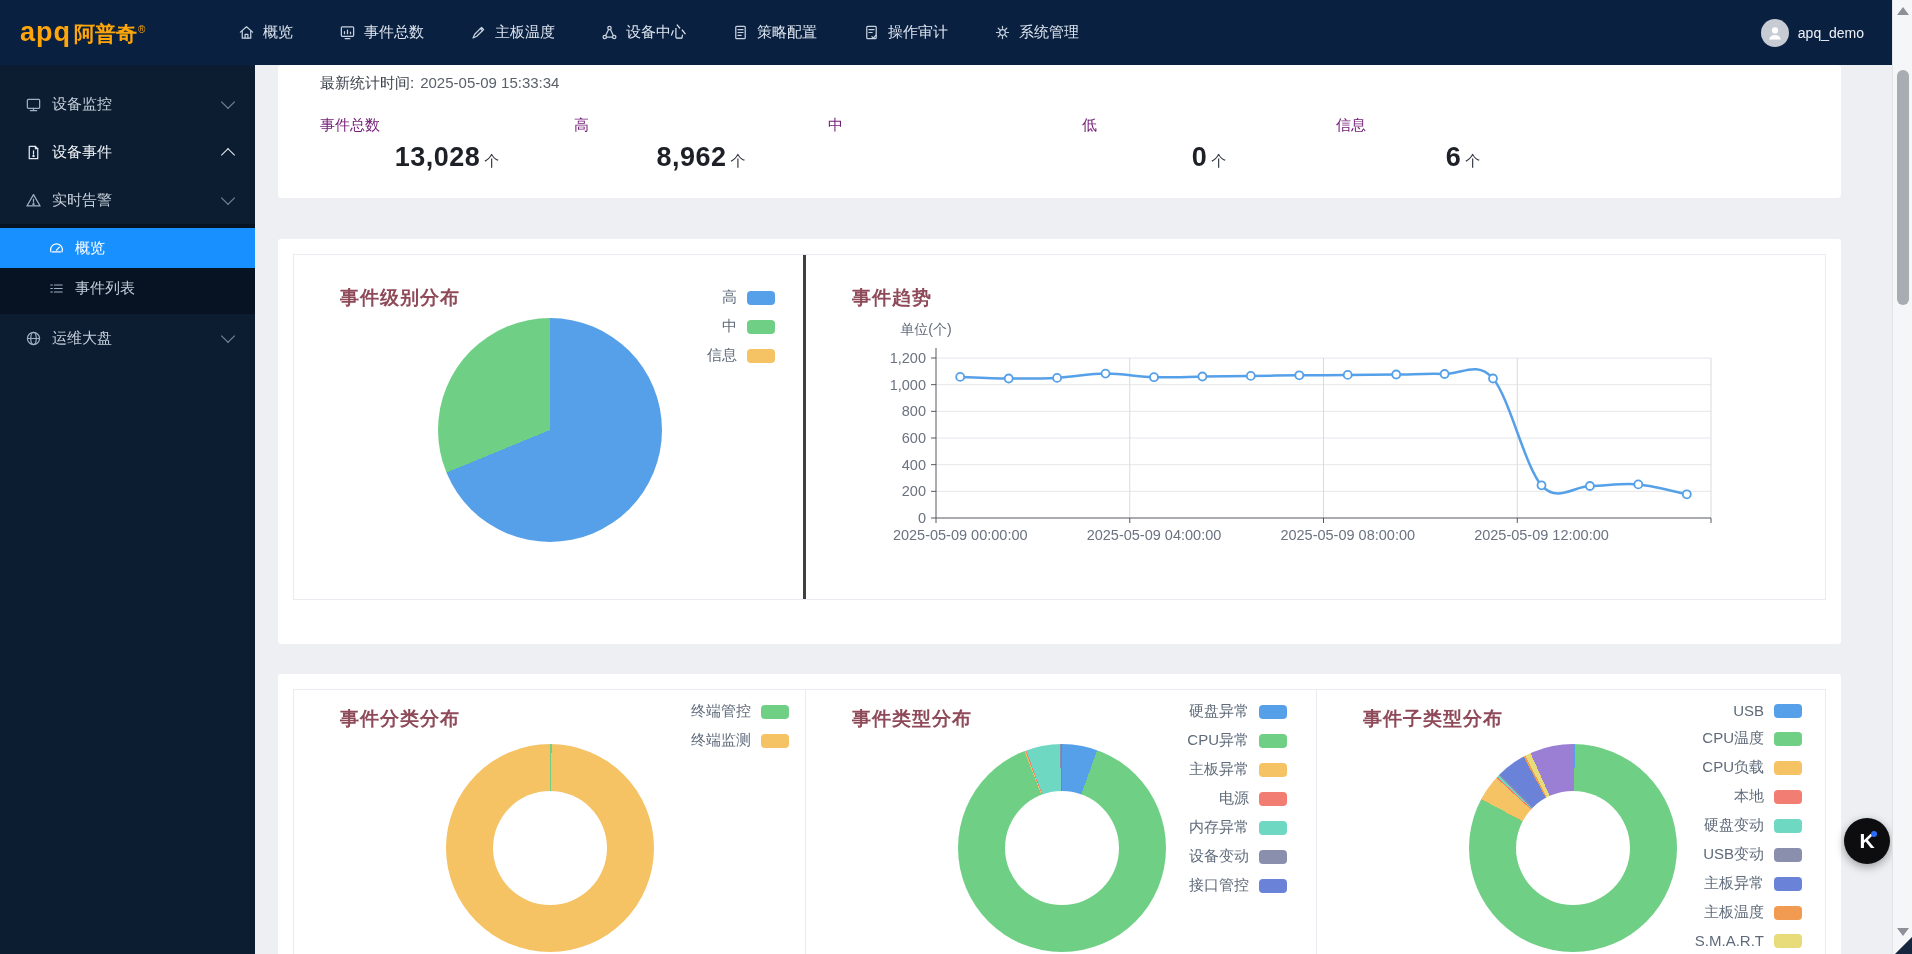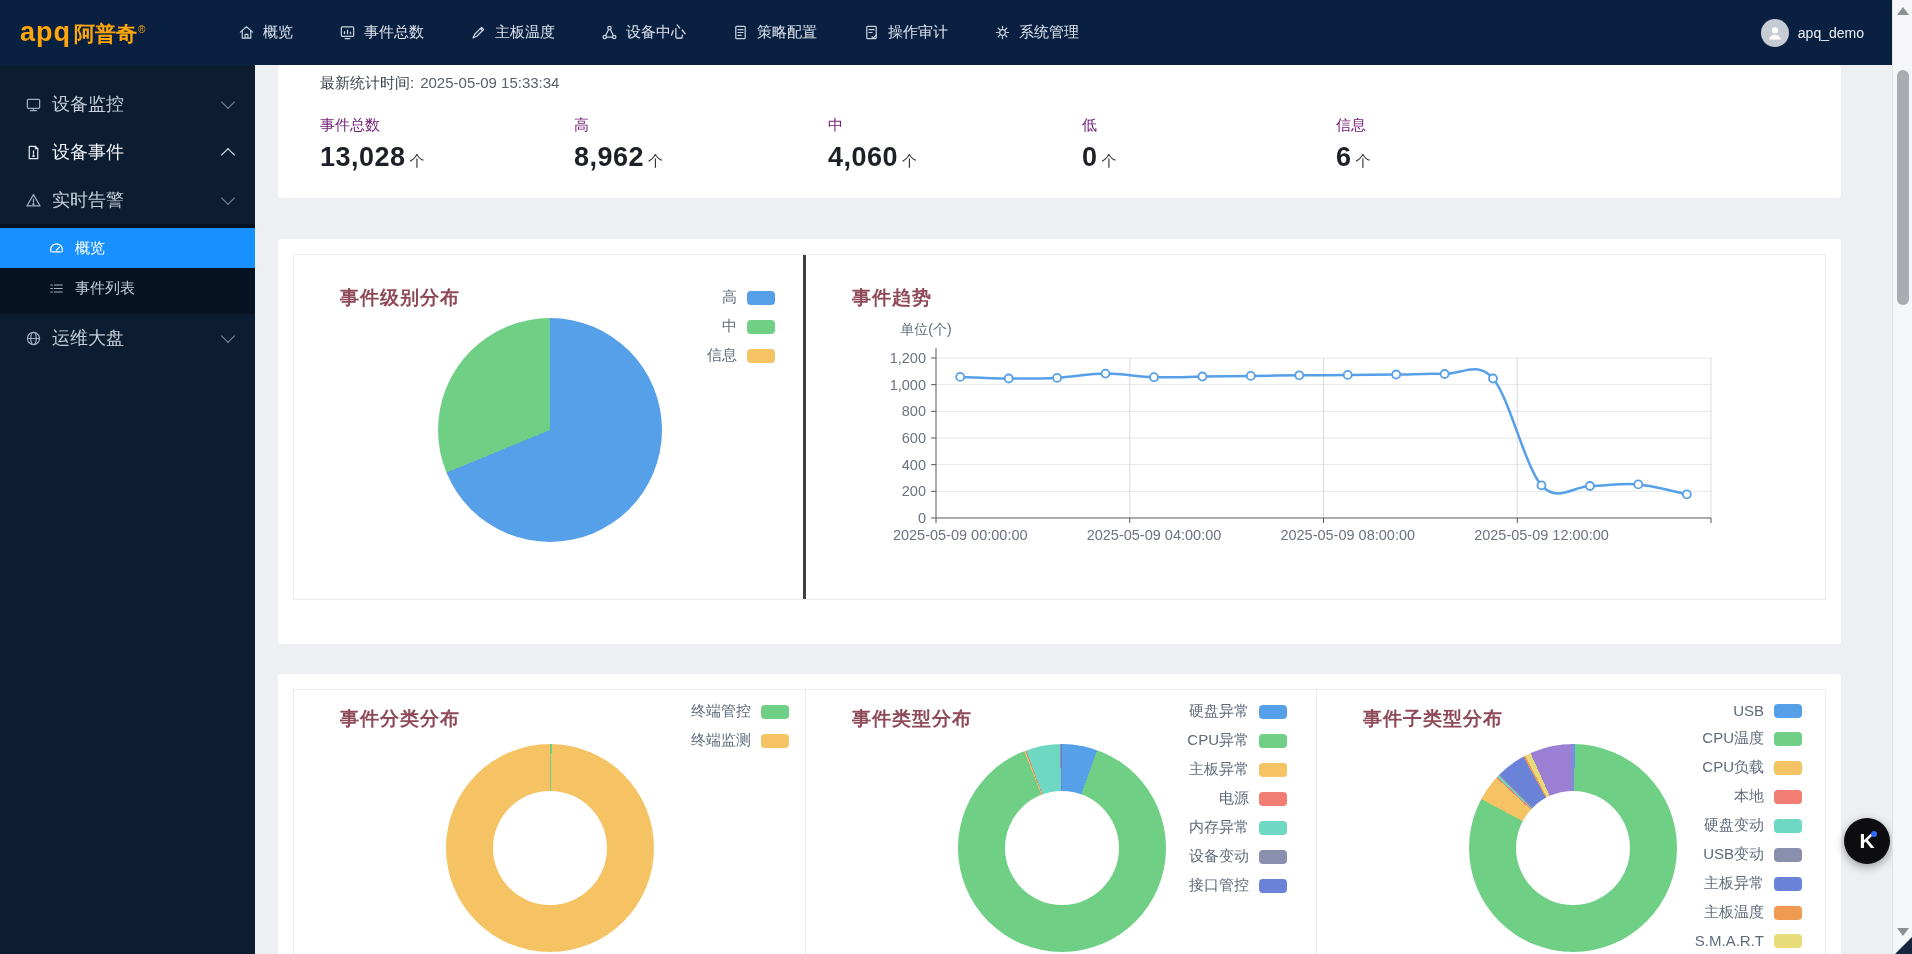--- a/index.html
+++ b/index.html
@@ -18,21 +18,21 @@
   .nav-item{display:flex;align-items:center;gap:8px;color:#dde4ee;font-size:15px;cursor:pointer;}
   .icn{width:17px;height:17px;stroke:currentColor;fill:none;stroke-width:1.3;stroke-linecap:round;stroke-linejoin:round;color:#c9d3e0;flex:none;}
   .user{position:absolute;right:48px;top:0;height:65px;display:flex;align-items:center;gap:9px;cursor:pointer;}
   .avatar{width:28px;height:28px;border-radius:50%;background:#c7ccd4;display:flex;align-items:center;justify-content:center;overflow:hidden;}
   .avatar svg{width:18px;height:18px;fill:#fff;stroke:none;}
   .user-name{color:#eef2f7;font-size:14px;}
 
   
   .sidebar{position:absolute;left:0;top:65px;width:255px;height:889px;background:#0c1d31;z-index:4;}
   .sb-pad{height:15px;}
-  .sb-item{height:48px;display:flex;align-items:center;padding:0 22px 0 25px;color:#c6cfdb;font-size:18px;cursor:pointer;}
+  .sb-item{height:48px;display:flex;align-items:center;padding:0 22px 0 25px;color:#c6cfdb;font-size:15px;cursor:pointer;}
   .sb-item .icn{margin-right:10px;color:#9fb0c4;}
   .sb-item.parent-open{color:#f2f6fb;}
   .sb-item.parent-open .icn{color:#e3eaf2;}
   .submenu{background:#071322;padding:4px 0 6px 0;}
   .sb-child{height:40px;display:flex;align-items:center;padding:0 22px 0 48px;color:#c6cfdb;font-size:15px;cursor:pointer;}
   .sb-child .icn{margin-right:10px;color:#9fb0c4;}
   .sb-child.active{background:#1890ff;color:#fff;}
   .sb-child.active .icn{color:#fff;}
   .chev{width:9px;height:9px;border-right:1.7px solid #7e8b9c;border-bottom:1.7px solid #7e8b9c;
         transform:rotate(45deg);margin-left:auto;margin-top:-4px;flex:none;}
@@ -40,21 +40,21 @@
 
   
   .main{position:absolute;left:255px;top:65px;width:1637px;height:889px;background:#edeff2;overflow:hidden;}
   .card{position:absolute;left:23px;width:1563px;background:#fff;border-radius:3px;}
   .stats-card{top:0;height:133px;border-radius:4px;}
   .updated{position:absolute;left:42px;top:9px;font-size:15px;color:#3d434c;}
   .updated .upd-val{color:#5a616b;margin-left:6px;}
   .stats-row{position:absolute;left:42px;top:51px;display:flex;}
   .stat{width:254px;}
   .stat-label{font-size:15px;color:#701a75;}
-  .stat-value{margin-top:7px;color:#1d2127;}
+  .stat-value{margin-top:7px;color:#1d2127;text-align:center;}
   .stat-value .num{font-size:27px;font-weight:700;letter-spacing:.5px;}
   .stat-value .unit{font-size:15px;font-weight:400;margin-left:4px;color:#2a2f36;}
 
   .chart-card-1{top:174px;height:405px;}
   .chart-card-2{top:609px;height:371px;}
   .panel-box{position:absolute;left:15px;top:15px;width:1533px;border:1px solid #e9ebf0;box-sizing:border-box;}
   .row1-box{height:346px;}
   .row2-box{height:290px;border-bottom:none;}
   .panel{position:absolute;top:0;height:100%;}
   .chart-title{position:absolute;margin:0;font-size:19px;font-weight:700;color:#8e4a58;letter-spacing:1px;}
@@ -245,21 +245,20 @@
           <div class="stat">
      <div class="stat-label">事件总数</div>
      <div class="stat-value"><span class="num">13,028</span><span class="unit">个</span></div>
    </div>
           <div class="stat">
      <div class="stat-label">高</div>
      <div class="stat-value"><span class="num">8,962</span><span class="unit">个</span></div>
    </div>
           <div class="stat">
      <div class="stat-label">中</div>
-     <div class="stat-value"><span class="num">4,060</span><span class="unit">个</span></div>
    </div>
           <div class="stat">
      <div class="stat-label">低</div>
      <div class="stat-value"><span class="num">0</span><span class="unit">个</span></div>
    </div>
           <div class="stat">
      <div class="stat-label">信息</div>
      <div class="stat-value"><span class="num">6</span><span class="unit">个</span></div>
    </div>
         </div>

